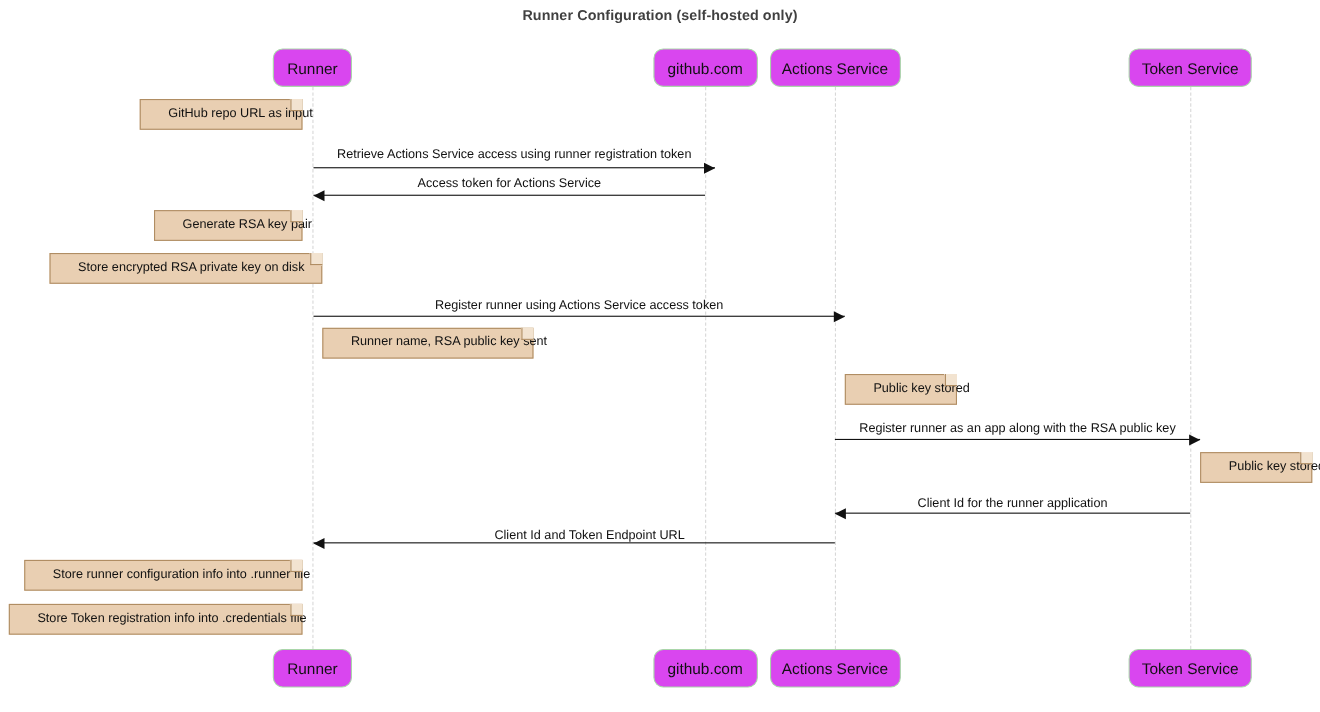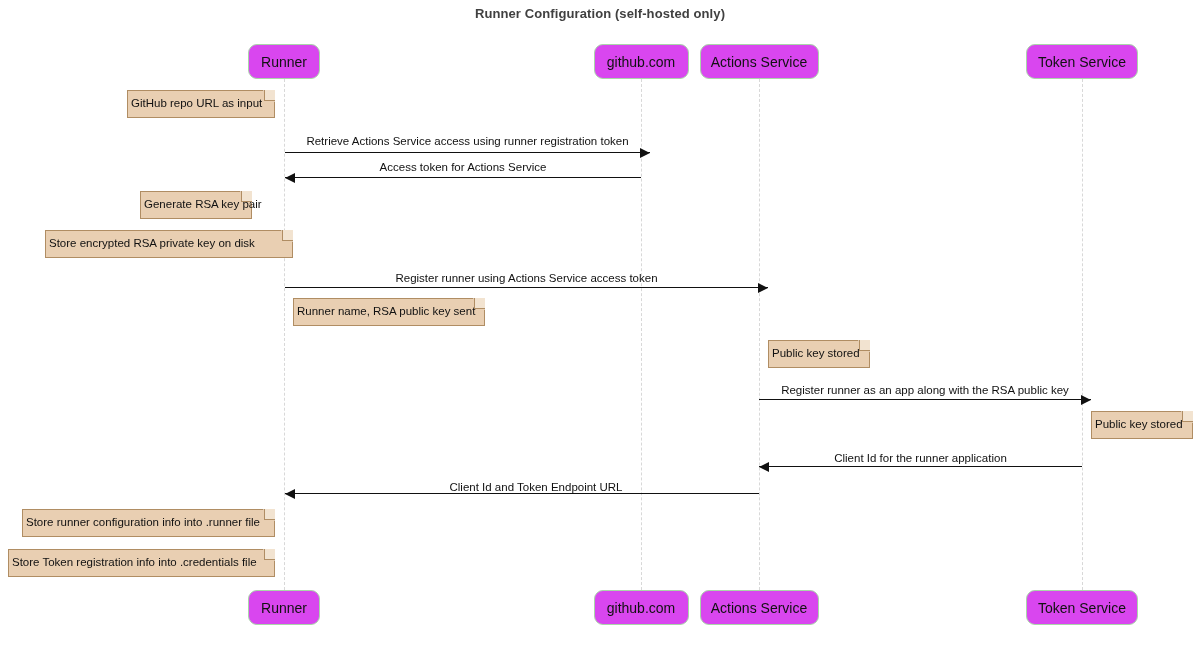--- a/index.html
+++ b/index.html
@@ -77,21 +77,21 @@
     border-right: 10px solid #111111;
   }
   
   .note {
     position: absolute;
     background: #e9cfb2;
     border: 1px solid #b08d63;
     box-sizing: border-box;
     display: flex;
     align-items: center;
-    padding: 0 3px;
+    padding: 0 25px;
   }
   .note .ntext {
     font-size: 11.5px;
     color: #111111;
     white-space: nowrap;
     line-height: 1;
   }
   .note .fold {
     position: absolute;
     top: -1px;
@@ -173,21 +173,21 @@
       <div class="msg" style="left: 285px; top: 493px; width: 474px;"></div>
       <div class="arrowhead left" style="top: 489px; left: 285px;"></div>
       <div class="msg-label" style="left: 522px; top: 481px; padding-left: 28px;">Client Id and Token Endpoint URL</div>
     </div>
   <div id="notes">
       <div class="note" style="left: 127px; top: 90px; width: 148px; height: 28px;">
         <span class="foldcut"></span>
         <span class="fold"></span>
         <span class="ntext">GitHub repo URL as input</span>
       </div>
-      <div class="note" style="left: 140px; top: 191px; width: 112px; height: 28px;">
+      <div class="note" style="left: 140px; top: 191px; width: 135px; height: 28px;">
         <span class="foldcut"></span>
         <span class="fold"></span>
         <span class="ntext">Generate RSA key pair</span>
       </div>
       <div class="note" style="left: 45px; top: 230px; width: 248px; height: 28px;">
         <span class="foldcut"></span>
         <span class="fold"></span>
         <span class="ntext">Store encrypted RSA private key on disk</span>
       </div>
       <div class="note" style="left: 293px; top: 298px; width: 192px; height: 28px;">

